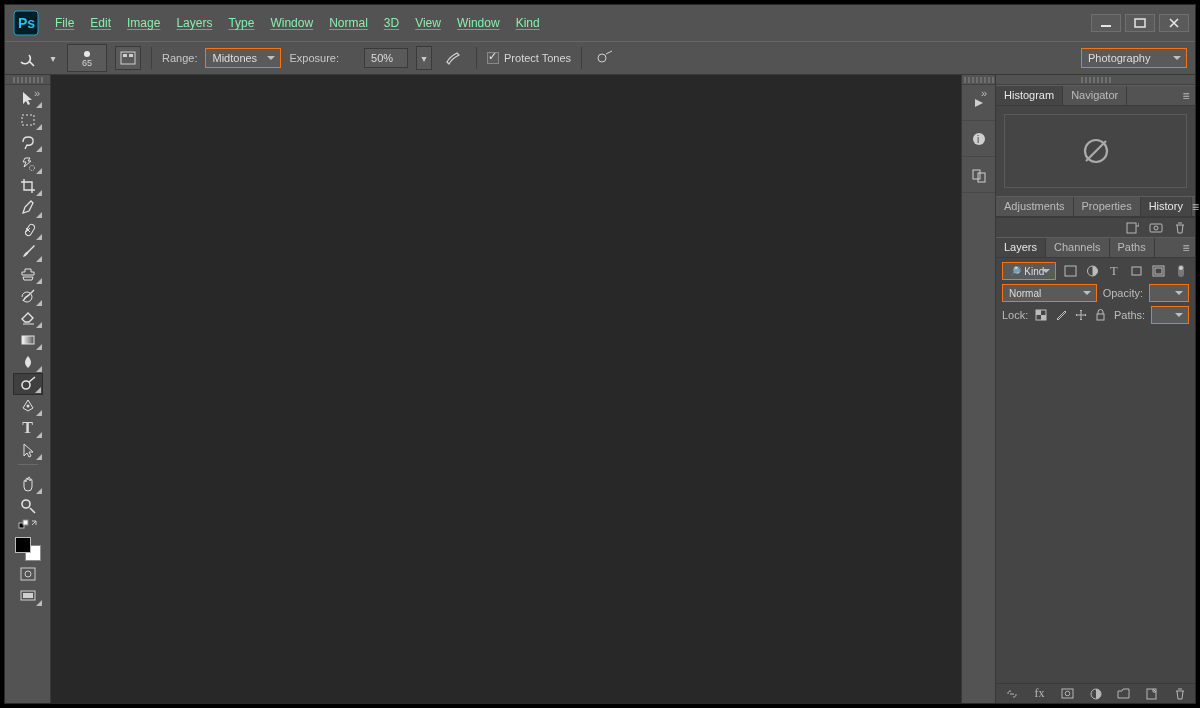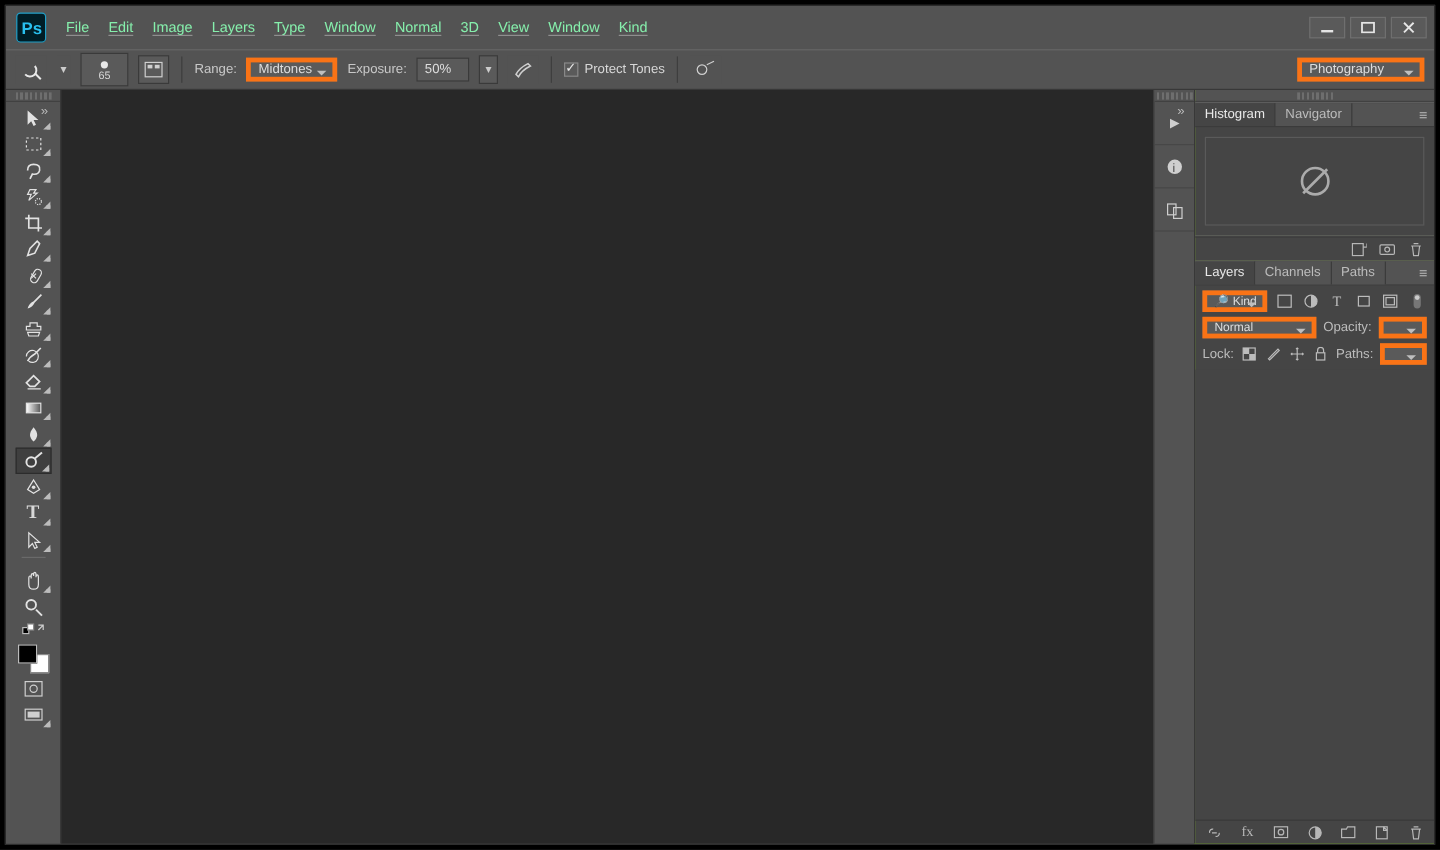--- a/index.html
+++ b/index.html
@@ -16,23 +16,23 @@
 .win-btn { width: 30px; height: 18px; background: #5a5a5a; border: 1px solid #6f6f6f; display:flex; align-items:center; justify-content:center; color:#e5e5e5; font-size: 12px; }
 .win-btn svg { display:block; }
 
 
 .optionsbar { height: 34px; background: #535353; border-top: 1px solid #666; border-bottom: 1px solid #383838; display: flex; align-items: center; padding: 0 8px; font-size: 11px; color: #d7d7d7; gap: 8px; }
 .tool-icon, .small-btn { width: 26px; height: 24px; background: #535353; border: 1px solid transparent; display:flex; align-items:center; justify-content:center; color:#e0e0e0; }
 .small-btn { border: 1px solid #3a3a3a; background: #5a5a5a; }
 .brush-thumb { width: 40px; height: 28px; border: 1px solid #3a3a3a; background:#5a5a5a; display:flex; flex-direction:column; align-items:center; justify-content:center; font-size:9px; line-height:10px; padding-top:2px; }
 .brush-dot { width:6px; height:6px; border-radius:50%; background:#e8e8e8; margin-bottom:1px; }
 .label { color:#c8c8c8; }
-.select-box { height: 20px; background:#5a5a5a; border:4px solid #f97316; padding: 0 18px 0 6px; display:flex; align-items:center; position:relative; font-size:11px; color:#ddd; }
+.select-box { height: 20px; background:#5a5a5a; border:1px solid #f97316; padding: 0 18px 0 6px; display:flex; align-items:center; position:relative; font-size:11px; color:#ddd; }
 .select-box::after { content:""; position:absolute; right:5px; top:7px; border:4px solid transparent; border-top-color:#bfbfbf; }
-.input-box { width: 44px; height: 20px; background:#5a5a5a; border:1px solid #3a3a3a; padding: 0 6px; display:flex; align-items:center; font-size:11px; color:#ddd; }
+.input-box { width: 44px; height: 20px; background:#5a5a5a; border:1px solid #3a3a3a; padding: 0 6px; display:flex; align-items:center; font-size:11px; color:#ddd;margin-left:17px; }
 .divider-v { width:1px; height:22px; background:#3e3e3e; margin: 0 2px; }
 .check { display:flex; align-items:center; gap:5px; }
 .check .box { width:12px; height:12px; background:#5a5a5a; border:1px solid #888; position:relative; }
 .check .box::after { content:"✓"; position:absolute; top:-3px; left:0; font-size:11px; color:#e8e8e8; }
 .ws-picker { margin-left:auto; width: 106px; }
 .chevrons-icon { width: 12px; height:10px; display:inline-block; }
 .chevrons-icon::before{ content:"»"; color:#bbb; font-size:11px; }
 
 
 .content { flex:1; display:flex; min-height:0; }
@@ -396,20 +396,26 @@
         </div>
         <div class="histogram-body">
           <svg width="34" height="34" viewBox="0 0 34 34">
               <circle cx="17" cy="17" r="11" fill="none" stroke="#bdbdbd" stroke-width="2.2"></circle>
               <line x1="7" y1="27" x2="27" y2="7" stroke="#bdbdbd" stroke-width="2.2"></line>
             </svg>
         </div>
       </div>
 
       <div class="panel">
+        <div class="tabs">
+          <div class="tab">Adjustments</div>
+          <div class="tab">Properties</div>
+          <div class="tab active">History</div>
+          <div class="tab-menu"></div>
+        </div>
         <div class="panel-body history-body"></div>
         <div class="panel-footer">
           <div class="ic">
               <svg width="13" height="12">
                 <rect x="1" y="1" width="9" height="10" fill="none" stroke="#b7b7b7"></rect>
                 <path d="M10 4 L13 4 L13 1" fill="none" stroke="#b7b7b7"></path>
               </svg>
             </div>
           <div class="ic">
               <svg width="14" height="11">

